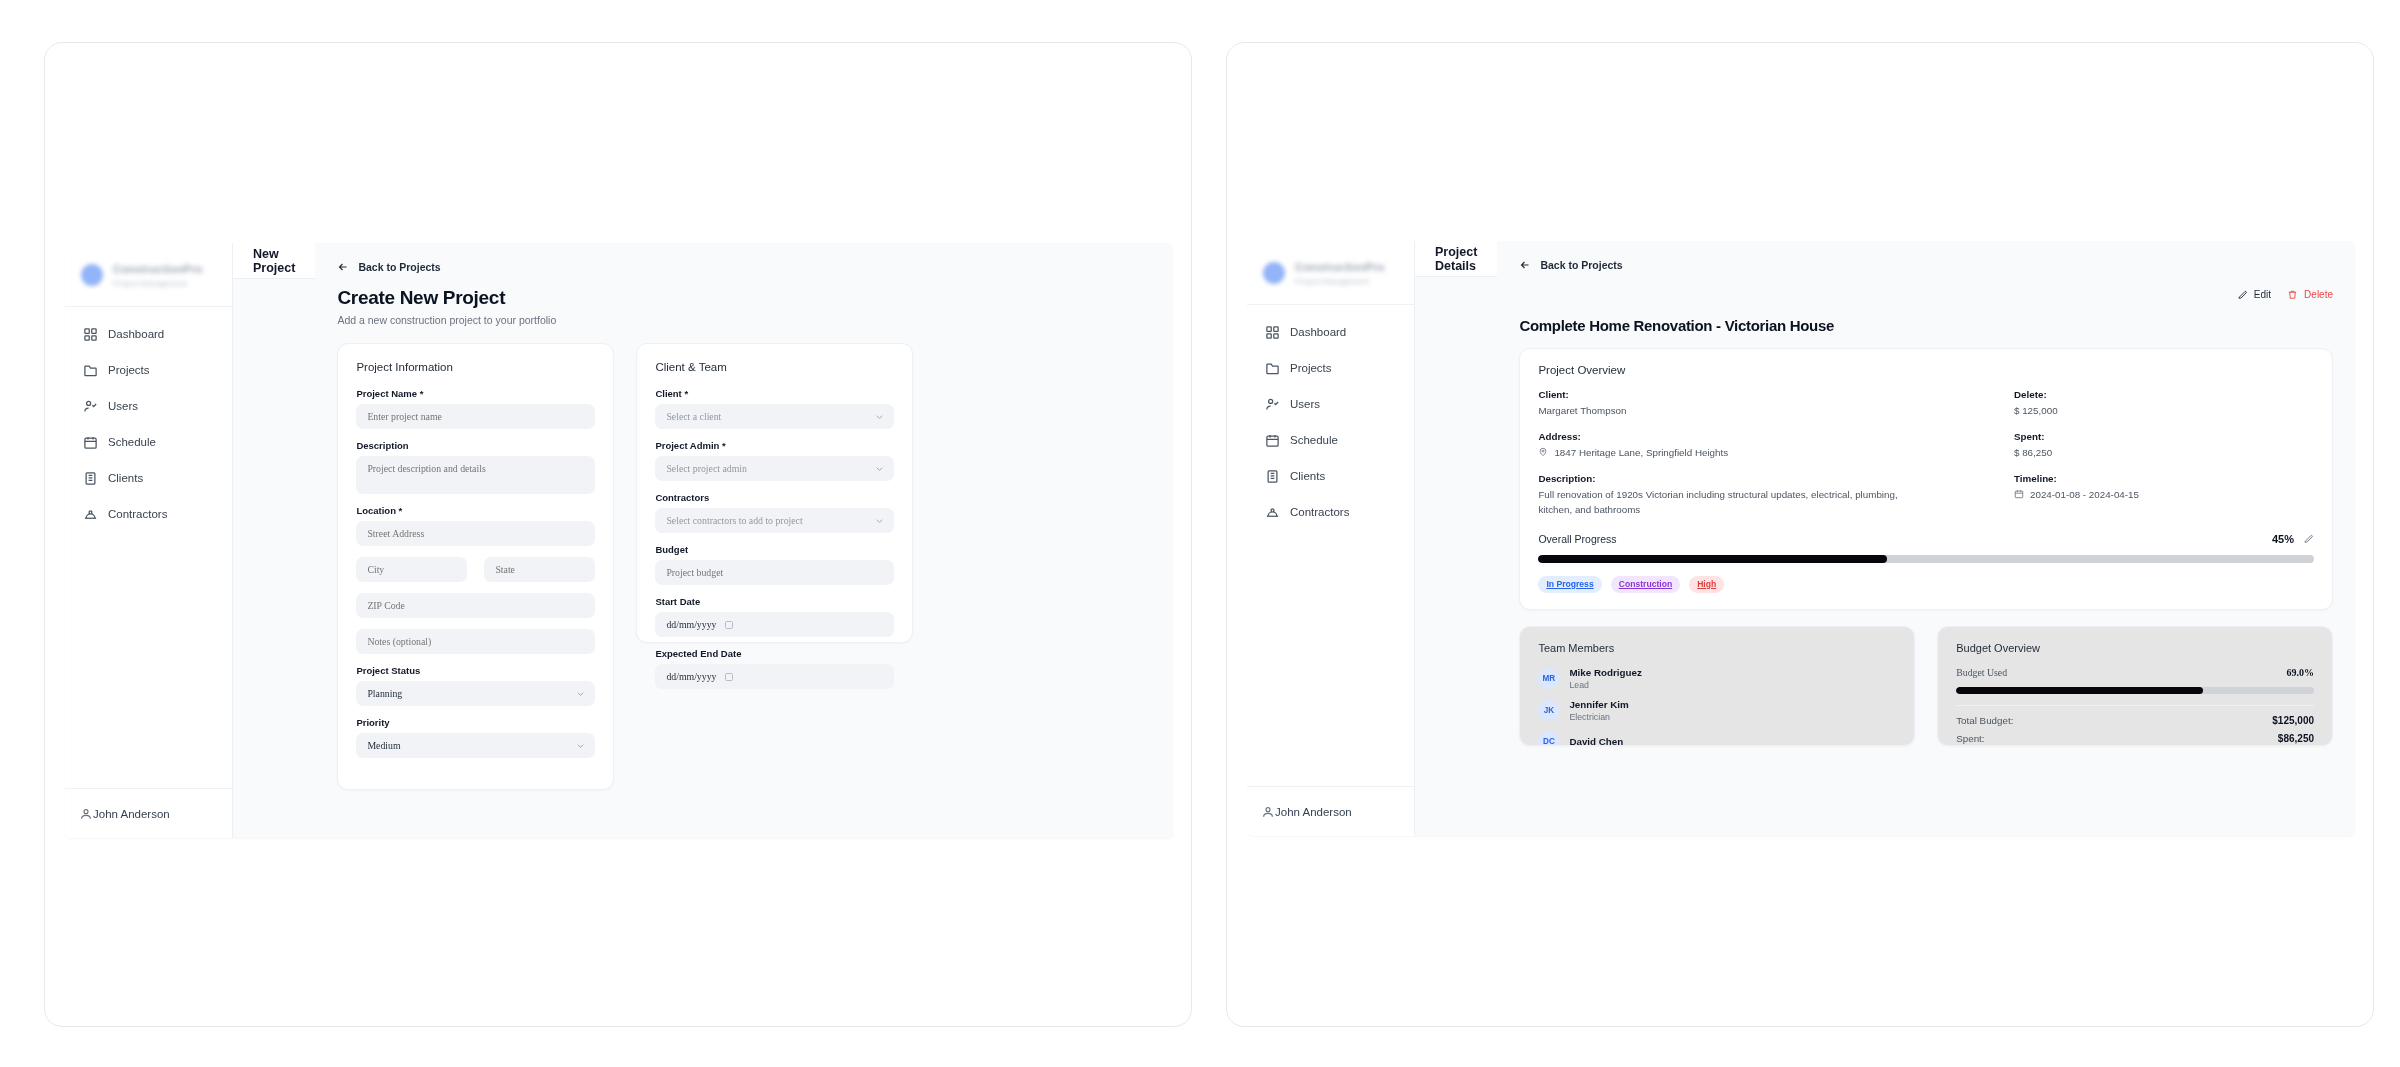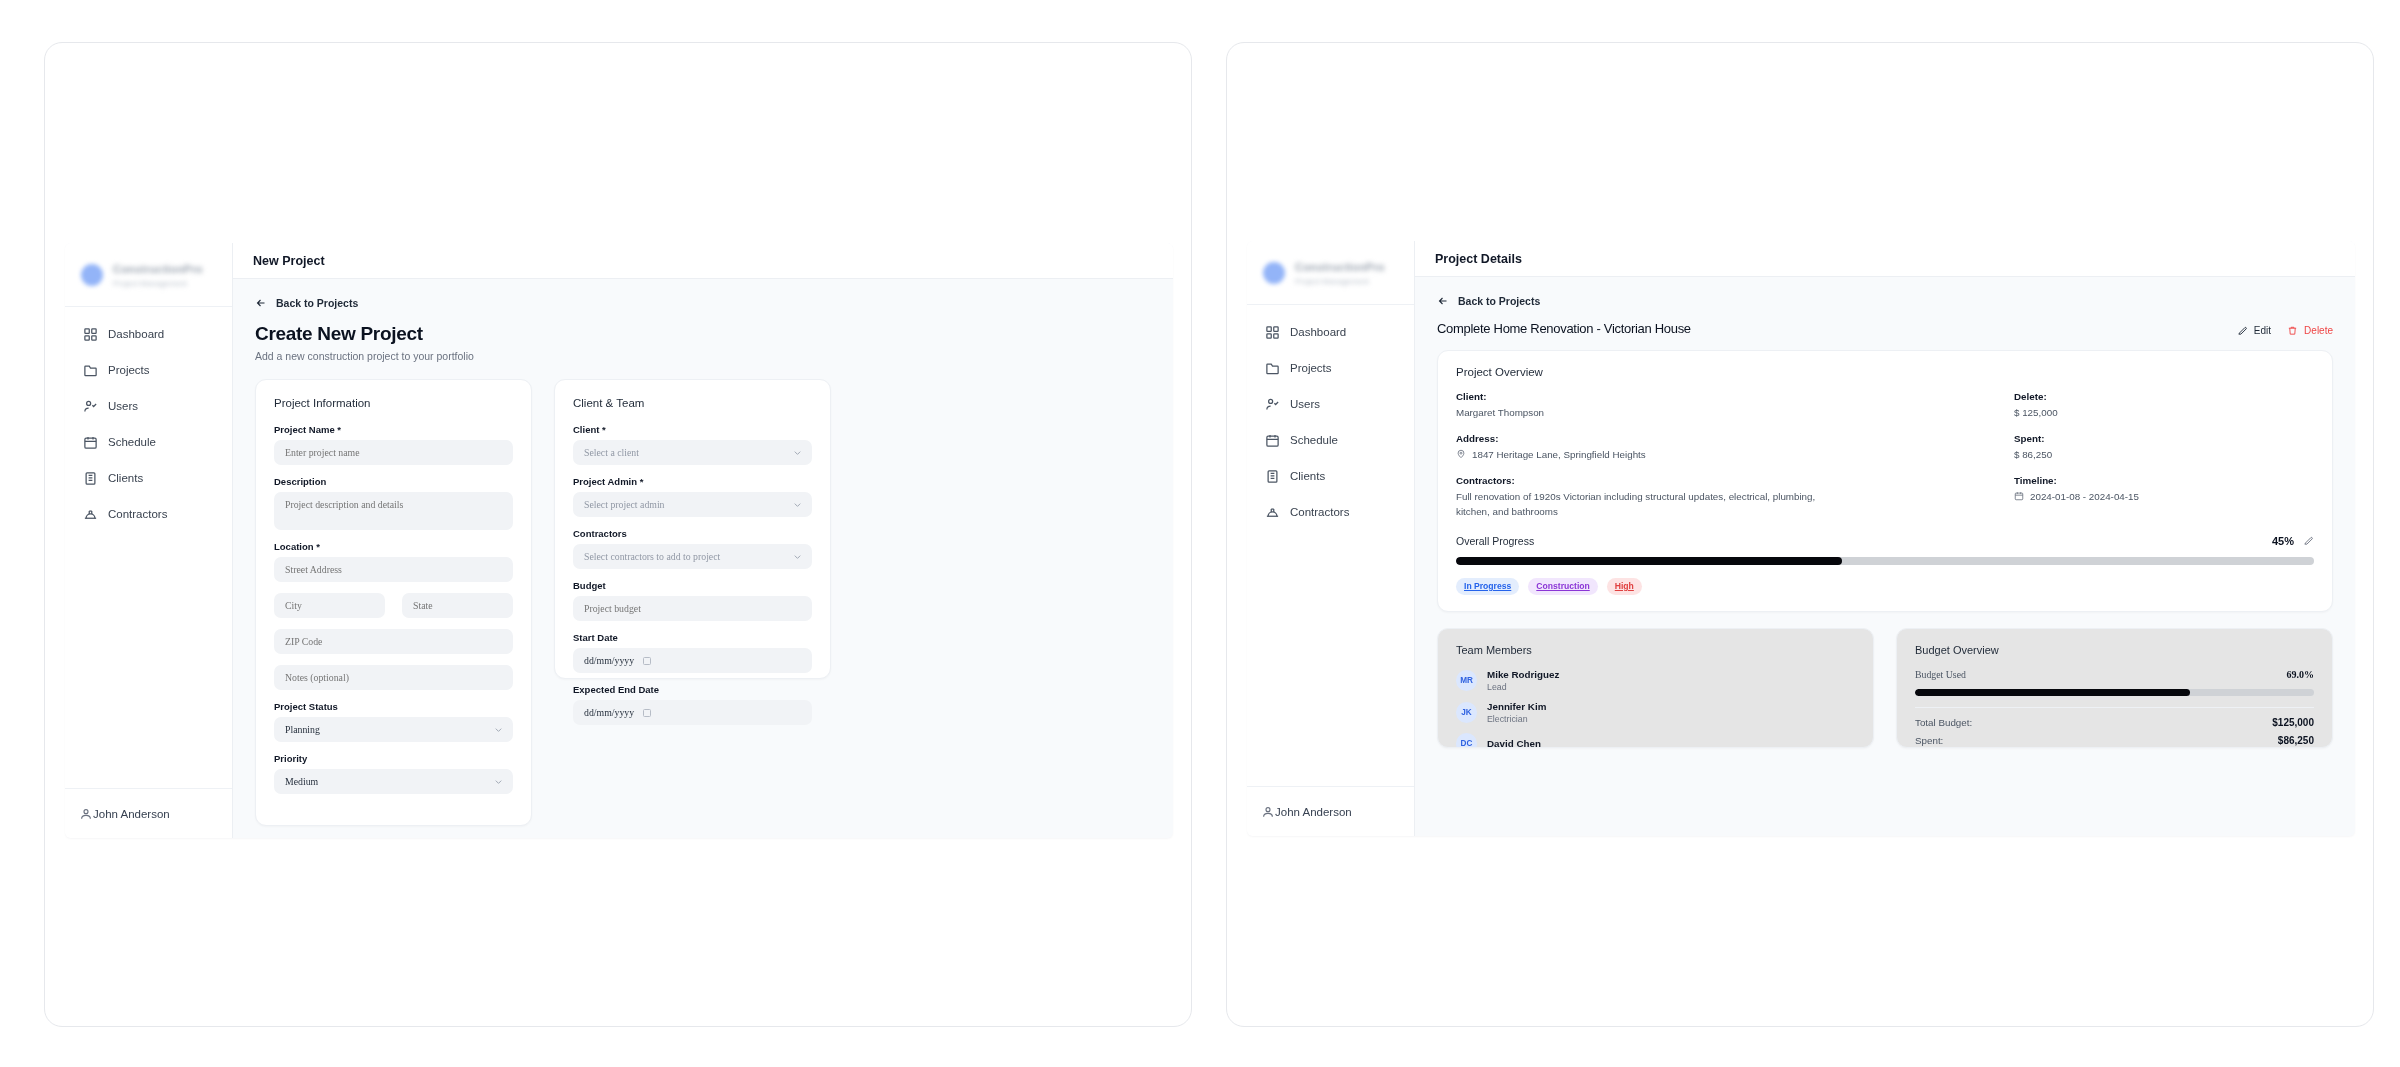--- a/index.html
+++ b/index.html
@@ -80,21 +80,21 @@
     border-top: 1px solid #eef1f5;
     padding: 14px 14px;
     display: flex; align-items: center; gap: 0;
     height: 50px;
   }
   .side-foot .u-ic { width: 14px; height: 14px; color: #6b7280; }
   .side-foot .u-ic svg { width: 14px; height: 14px; display:block; }
   .side-foot-name { font-size: 11.5px; color: #374151; }
 
   
-  .main { flex: 1 1 auto; display: flex; flex-direction: column; min-width: 0; background: #f8fafc; }
+  .main { flex: 1 1 auto; display: flex; min-width: 0; background: #f8fafc; }
   .topbar {
     height: 36px;
     background: #ffffff;
     border-bottom: 1px solid #eceff3;
     display: flex; align-items: center;
     padding: 0 20px;
     flex: 0 0 36px;
   }
   .topbar-title { font-size: 12.5px; font-weight: 700; color: #111827; }
 
@@ -150,21 +150,21 @@
   }
   .fselect .chev svg { width: 11px; height: 11px; display: block; }
   .fselect .finput { padding-right: 24px; }
   .date-ic {
     width: 8px; height: 8px; border: 1px solid #b6bcc6; border-radius: 1.5px;
     margin-left: 9px; flex: 0 0 8px;
   }
 
   
   .det-head { display: flex; align-items: flex-start; justify-content: space-between; }
-  .det-title { font-size: 13px; font-weight: 400; color: #0b1220; letter-spacing: -.3px; }
+  .det-title { font-size: 15px; font-weight: 700; color: #0b1220; letter-spacing: -.3px; margin-top: 32px; }
   .det-actions { display: flex; align-items: center; gap: 16px; padding-top: 4px; }
   .act { display: flex; align-items: center; gap: 6px; font-size: 10px; cursor: pointer; }
   .act.edit { color: #1f2937; }
   .act.del  { color: #ef4444; }
   .act svg { width: 11px; height: 11px; display: block; }
 
   .ov-card {
     margin-top: 14px;
     background: #ffffff;
     border: 1px solid #edf0f4;
@@ -580,21 +580,21 @@
                 <div class="ov-k">Address:</div>
                 <div class="ov-v">
                   <span class="mini">
                       <svg viewBox="0 0 24 24" fill="none" stroke="currentColor" stroke-width="2">
                         <path d="M12 21s7-6 7-11a7 7 0 1 0-14 0c0 5 7 11 7 11z"></path>
                         <circle cx="12" cy="10" r="2.3"></circle>
                       </svg>
                     </span>
                   <span>1847 Heritage Lane, Springfield Heights</span>
                 </div>
-                <div class="ov-k">Contractors:</div>
+                <div class="ov-k">Description:</div>
                 <div class="ov-v last" style="max-width:360px">Full renovation of 1920s Victorian including structural updates, electrical, plumbing, kitchen, and bathrooms</div>
               </div>
               <div class="ov-col-r">
                 <div class="ov-k">Delete:</div>
                 <div class="ov-v">$ 125,000</div>
                 <div class="ov-k">Spent:</div>
                 <div class="ov-v">$ 86,250</div>
                 <div class="ov-k">Timeline:</div>
                 <div class="ov-v last">
                   <span class="mini">

